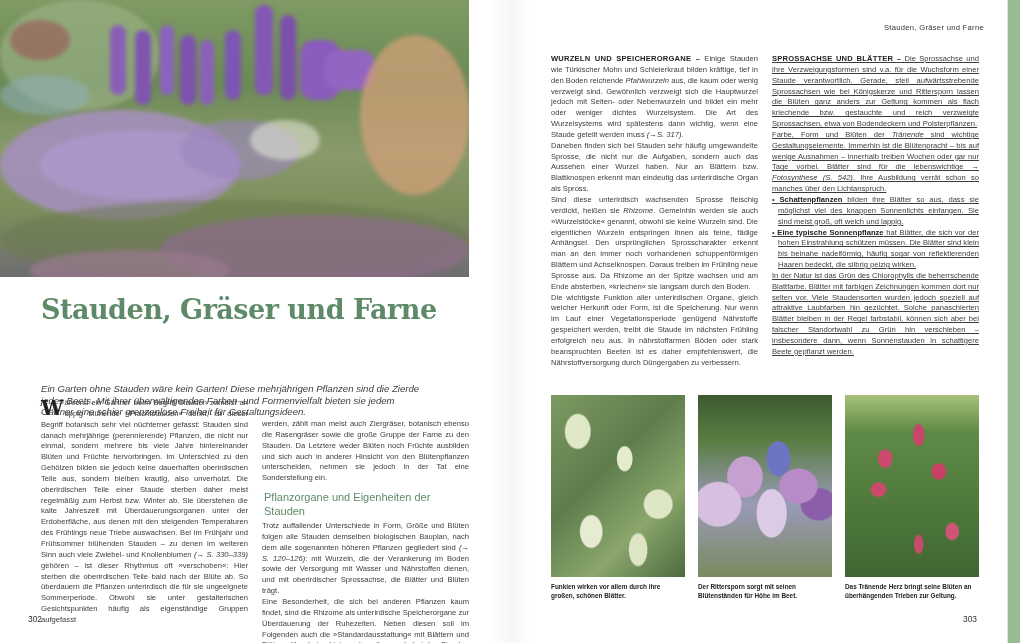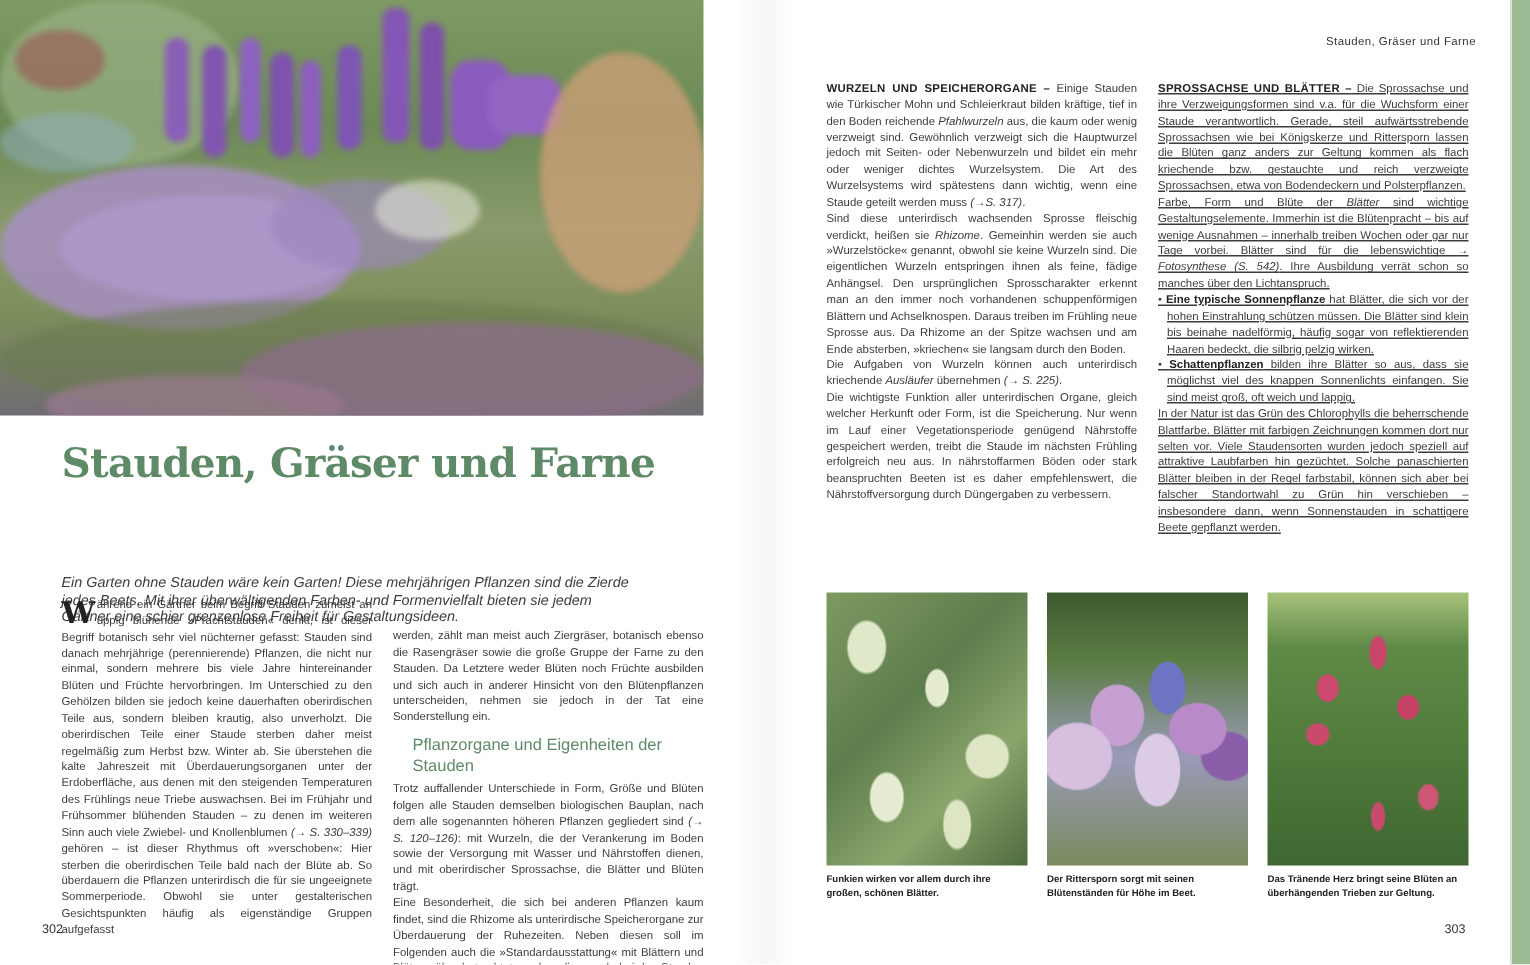--- a/index.html
+++ b/index.html
@@ -22,21 +22,21 @@
     font-style: italic; color: #3c3c3c; margin-top: 40px; }
 
   .col { position: absolute; font-size: 7.6px; line-height: 10.85px; color: #3c3c3c; text-align: justify; hyphens: auto; }
   .col p { margin: 0; }
   .col-l1 { left: 41px; top: 398px; width: 207px; }
   .col-l2 { left: 262px; top: 419px; width: 207px; }
   .col-r1 { left: 551px; top: 54px; width: 207px; }
   .col-r2 { left: 772px; top: 54px; width: 207px; text-decoration: underline; }
 
   .dropcap { float: left; font-family: "DejaVu Serif", serif; font-size: 20px; line-height: 18px; margin: 1px 1px 0 0; color: #222; font-weight: bold; }
-  .subhead { font-size: 11px; line-height: 14px; color: #5e8a68; margin: 6px 0 3px 13px; font-weight: normal; text-align: left; }
+  .subhead { font-size: 11px; line-height: 14px; color: #5e8a68; margin: 6px 0 3px 2px; font-weight: normal; text-align: left; }
   .runhead { font-weight: bold; color: #222; letter-spacing: 0.2px; }
   .em { font-style: italic; margin-top: 48px; }
   .bold { font-weight: bold; color: #222; }
   .bullet { padding-left: 6px; text-indent: -6px; }
 
   .running-head { position: absolute; left: 884px; top: 23px; font-size: 7.6px; color: #333; letter-spacing: 0.3px; }
   .side-tab { position: absolute; left: 1007px; top: 0; width: 13px; height: 643px; background: #99ba93; border-left: 1px solid #d8e6d4; }
 
   .folio { position: absolute; font-size: 8.4px; color: #333; top: 614px; }
   .folio-l { left: 28px; }
@@ -117,30 +117,30 @@
   <p>Eine Besonderheit, die sich bei anderen Pflanzen kaum findet, sind die Rhizome als unterirdische Speicherorgane zur Überdauerung der Ruhezeiten. Neben diesen soll im Folgenden auch die »Standardausstattung« mit Blättern und Blüten näher betrachtet werden, die gerade bei den Stauden eine besondere Vielfalt zeigt.</p>
 </div>
 
 <div class="folio folio-l">302</div>
 
 <div class="running-head">Stauden, Gräser und Farne</div>
 <div class="side-tab"></div>
 
 <div class="col col-r1">
   <p><span class="runhead">WURZELN UND SPEICHERORGANE –</span><span> Einige Stauden wie Türkischer Mohn und Schleierkraut bilden kräftige, tief in den Boden reichende </span><span class="em">Pfahlwurzeln</span><span> aus, die kaum oder wenig verzweigt sind. Gewöhnlich verzweigt sich die Hauptwurzel jedoch mit Seiten- oder Nebenwurzeln und bildet ein mehr oder weniger dichtes Wurzelsystem. Die Art des Wurzelsystems wird spätestens dann wichtig, wenn eine Staude geteilt werden muss </span><span class="em">(→S. 317)</span><span>.</span></p>
+  <p>Daneben finden sich bei Stauden sehr häufig umgewandelte Sprosse, die nicht nur die Aufgaben, sondern auch das Aussehen einer Wurzel haben. Nur an Blättern bzw. Blattknospen erkennt man eindeutig das unterirdische Organ als Spross.</p>
   <p><span>Sind diese unterirdisch wachsenden Sprosse fleischig verdickt, heißen sie </span><span class="em">Rhizome</span><span>. Gemeinhin werden sie auch »Wurzelstöcke« genannt, obwohl sie keine Wurzeln sind. Die eigentlichen Wurzeln entspringen ihnen als feine, fädige Anhängsel. Den ursprünglichen Sprosscharakter erkennt man an den immer noch vorhandenen schuppenförmigen Blättern und Achselknospen. Daraus treiben im Frühling neue Sprosse aus. Da Rhizome an der Spitze wachsen und am Ende absterben, »kriechen« sie langsam durch den Boden.</span></p>
-  <p><span>Die Aufgaben von Wurzeln können auch unterirdisch kriechende </span><span class="em">Ausläufer</span><span> übernehmen </span><span class="em">(→ S. 225)</span><span>.</span></p>
   <p>Die wichtigste Funktion aller unterirdischen Organe, gleich welcher Herkunft oder Form, ist die Speicherung. Nur wenn im Lauf einer Vegetationsperiode genügend Nährstoffe gespeichert werden, treibt die Staude im nächsten Frühling erfolgreich neu aus. In nährstoffarmen Böden oder stark beanspruchten Beeten ist es daher empfehlenswert, die Nährstoffversorgung durch Düngergaben zu verbessern.</p>
 </div>
 
 <div class="col col-r2">
   <p><span class="runhead">SPROSSACHSE UND BLÄTTER –</span><span> Die Sprossachse und ihre Verzweigungsformen sind v.a. für die Wuchsform einer Staude verantwortlich. Gerade, steil aufwärtsstrebende Sprossachsen wie bei Königskerze und Rittersporn lassen die Blüten ganz anders zur Geltung kommen als flach kriechende bzw. gestauchte und reich verzweigte Sprossachsen, etwa von Bodendeckern und Polsterpflanzen.</span></p>
-  <p><span>Farbe, Form und Blüte der </span><span class="em">Blätter</span><span> sind wichtige Gestaltungselemente. Immerhin ist die Blütenpracht – bis auf wenige Ausnahmen – innerhalb treiben Wochen oder gar nur Tage vorbei. Blätter sind für die lebenswichtige </span><span class="em">→ Fotosynthese (S. 542)</span><span>. Ihre Ausbildung verrät schon so manches über den Lichtanspruch.</span></p>
+  <p><span>Farbe, Form und Blüten der </span><span class="em">Tränende</span><span> sind wichtige Gestaltungselemente. Immerhin ist die Blütenpracht – bis auf wenige Ausnahmen – innerhalb treiben Wochen oder gar nur Tage vorbei. Blätter sind für die lebenswichtige </span><span class="em">→ Fotosynthese (S. 542)</span><span>. Ihre Ausbildung verrät schon so manches über den Lichtanspruch.</span></p>
+  <p class="bullet">• <span class="bold">Schattenpflanzen</span><span> bilden ihre Blätter so aus, dass sie möglichst viel des knappen Sonnenlichts einfangen. Sie sind meist groß, oft weich und lappig.</span></p>
   <p class="bullet">• <span class="bold">Eine typische Sonnenpflanze</span><span> hat Blätter, die sich vor der hohen Einstrahlung schützen müssen. Die Blätter sind klein bis beinahe nadelförmig, häufig sogar von reflektierenden Haaren bedeckt, die silbrig pelzig wirken.</span></p>
-  <p class="bullet">• <span class="bold">Schattenpflanzen</span><span> bilden ihre Blätter so aus, dass sie möglichst viel des knappen Sonnenlichts einfangen. Sie sind meist groß, oft weich und lappig.</span></p>
   <p>In der Natur ist das Grün des Chlorophylls die beherrschende Blattfarbe. Blätter mit farbigen Zeichnungen kommen dort nur selten vor. Viele Staudensorten wurden jedoch speziell auf attraktive Laubfarben hin gezüchtet. Solche panaschierten Blätter bleiben in der Regel farbstabil, können sich aber bei falscher Standortwahl zu Grün hin verschieben – insbesondere dann, wenn Sonnenstauden in schattigere Beete gepflanzt werden.</p>
 </div>
 
 <div class="photo photo-1" title="Funkien mit panaschierten Blättern"></div>
 <div class="photo photo-2" title="Rittersporn in Violett, Rosa und Blau"></div>
 <div class="photo photo-3" title="Tränendes Herz mit roten Blüten"></div>
 
 <div class="caption cap-1">Funkien wirken vor allem durch ihre großen, schönen Blätter.</div>
 <div class="caption cap-2">Der Rittersporn sorgt mit seinen Blütenständen für Höhe im Beet.</div>
 <div class="caption cap-3">Das Tränende Herz bringt seine Blüten an überhängenden Trieben zur Geltung.</div>

